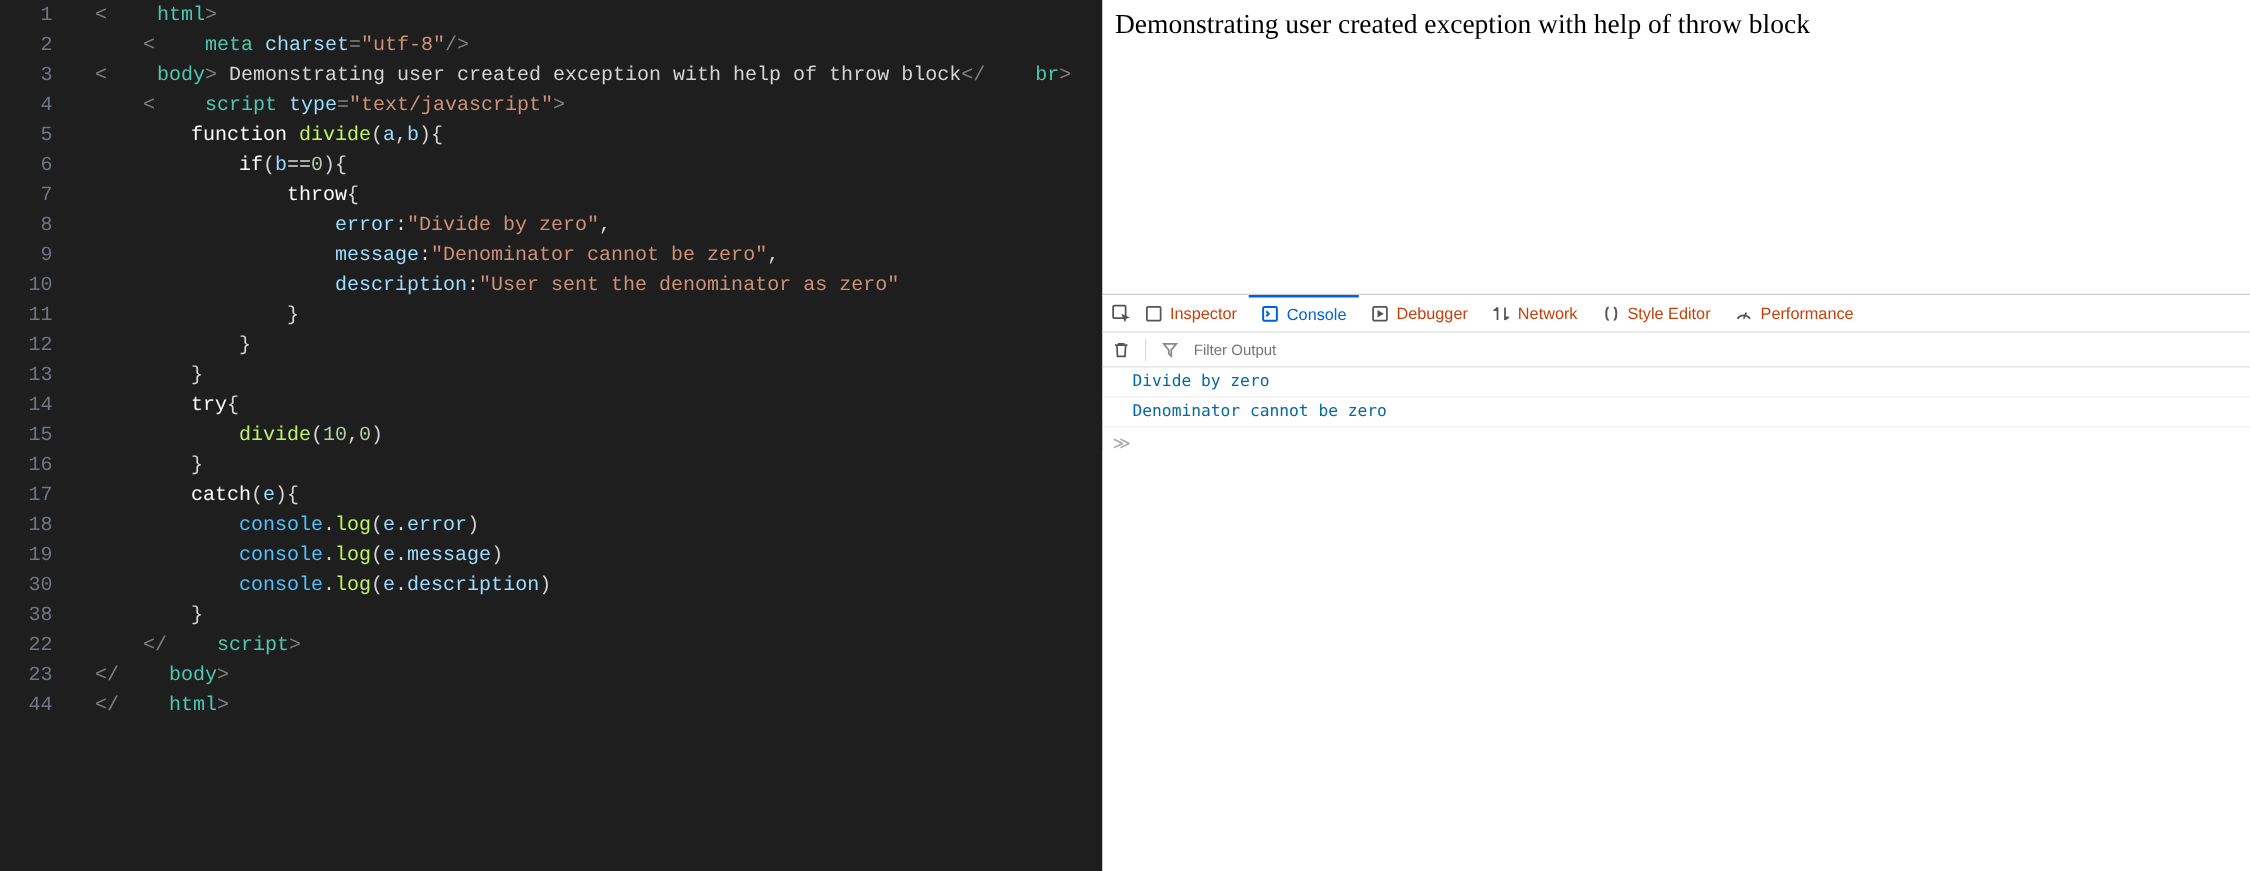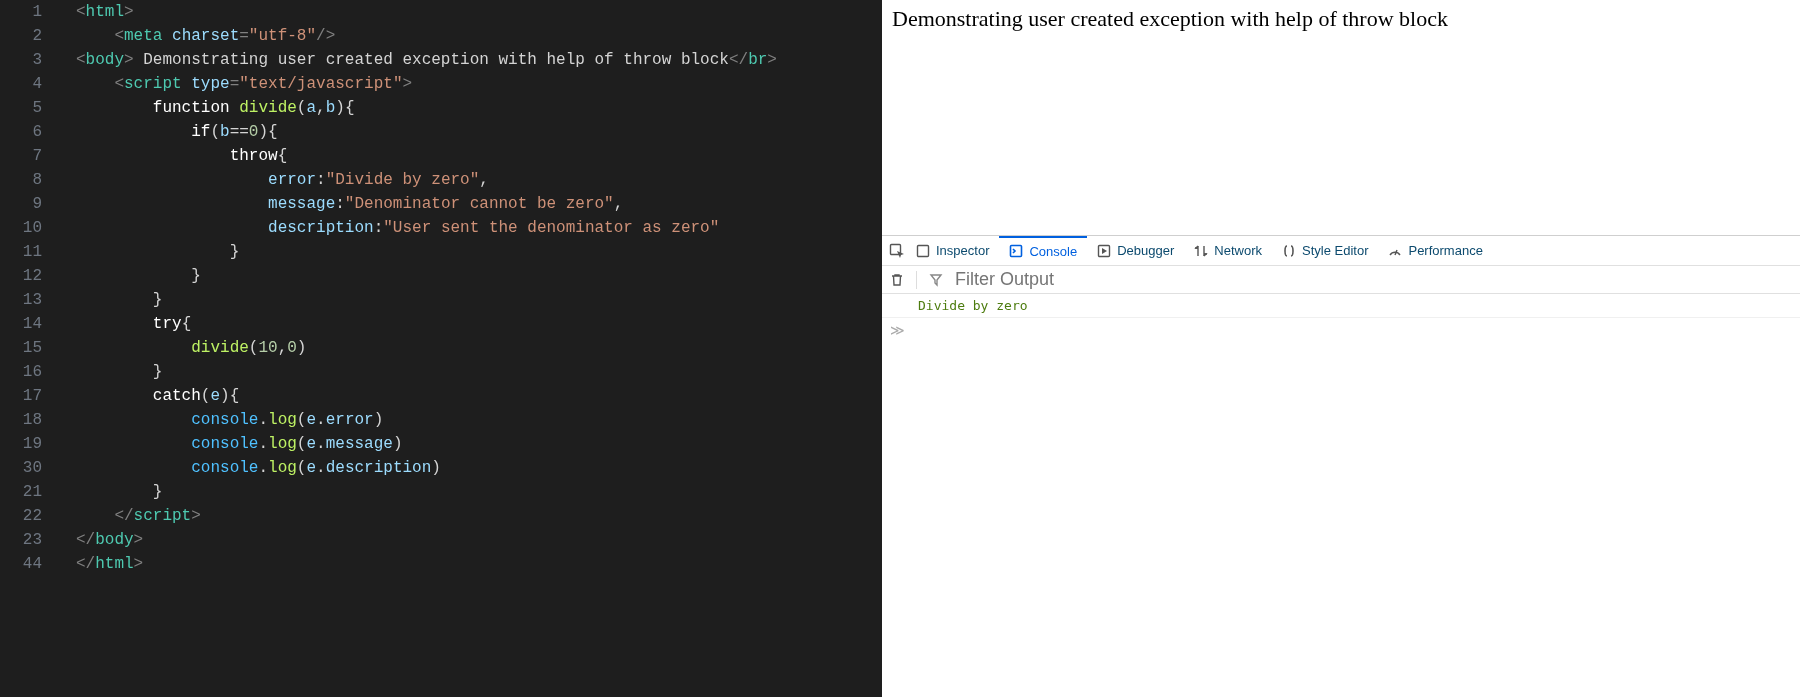--- a/index.html
+++ b/index.html
@@ -29,21 +29,21 @@
   .code {
     flex: 1;
     white-space: pre;
     position: relative;
     padding-left: 14px;
   }
   .code-line { height: 24px; position: relative; }
   .hl { background: #2a2d2e; position: absolute; left: -80px; right: 0; height: 24px; z-index: -1; }
 
   
-  .tag   { color: #4ec9b0; }     
+  .tag   { color: #4ec9b0; margin-left: 40px; }     
   .punct { color: #808080; }     
   .attr  { color: #9cdcfe; }     
   .str   { color: #ce9178; }     
   .kw    { color: #ffffff; }     
   .fn    { color: #bef264; }     
   .num   { color: #b5cea8; }     
   .var   { color: #9cdcfe; }     
   .obj   { color: #4fc1ff; }     
   .plain { color: #d4d4d4; }
   .brace { color: #d4d4d4; }
@@ -78,50 +78,50 @@
     border-bottom: 1px solid #e0e0e0;
     gap: 0;
     padding-left: 6px;
   }
   .dt-tab {
     display: flex;
     align-items: center;
     gap: 6px;
     padding: 0 10px;
     height: 100%;
-    color: #0c4a6e;
+    color: #c2410c;
     cursor: pointer;
   }
   .dt-tab.active { color: #0060df; border-top: 2px solid #0060df; margin-top:-1px; }
   .dt-tab .ico { width: 14px; height: 14px; display:inline-flex; align-items:center; justify-content:center; }
   .dt-toolbar {
     display: flex;
     align-items: center;
     height: 28px;
     border-bottom: 1px solid #e0e0e0;
     padding-left: 6px;
     gap: 10px;
   }
   .trash, .funnel, .picker { width:18px; height:18px; display:inline-flex; align-items:center; justify-content:center; color:#666; cursor:pointer;}
   .filter-input {
     border: none;
     outline: none;
-    font-size: 18px;
+    font-size: 12px;
     color: #888;
     flex:1;
     background: transparent;
   }
   .console {
     font-family: Menlo, Consolas, monospace;
     font-size: 13px;
   }
   .console .row {
-    padding: 4px 8px 4px 36px;
+    padding: 4px 8px 4px 24px;
     border-bottom: 1px solid #f0f0f0;
-    color: #4d7c0f;
+    color: #0369a1;
   }
   .console .prompt {
     padding: 4px 8px;
     color: #aaa;
     font-size: 14px;
   }
   svg { display:block; }
 </style>
 </head>
 <body>
@@ -141,21 +141,21 @@
       <div>11</div>
       <div>12</div>
       <div>13</div>
       <div>14</div>
       <div>15</div>
       <div>16</div>
       <div>17</div>
       <div>18</div>
       <div>19</div>
       <div>30</div>
-      <div>21</div>
+      <div>38</div>
       <div>22</div>
       <div>23</div>
       <div>44</div>
     </div>
   <div class="code" id="code"><div class="code-line"><span class="punct">&lt;</span><span class="tag">html</span><span class="punct">&gt;</span></div><div class="code-line"><span class="plain">    </span><span class="punct">&lt;</span><span class="tag">meta</span><span class="plain"> </span><span class="attr">charset</span><span class="punct">=</span><span class="str">"utf-8"</span><span class="punct">/&gt;</span></div><div class="code-line"><span class="punct">&lt;</span><span class="tag">body</span><span class="punct">&gt; </span><span class="plain">Demonstrating user created exception with help of throw block</span><span class="punct">&lt;/</span><span class="tag">br</span><span class="punct">&gt;</span></div><div class="code-line"><span class="plain">    </span><span class="punct">&lt;</span><span class="tag">script</span><span class="plain"> </span><span class="attr">type</span><span class="punct">=</span><span class="str">"text/javascript"</span><span class="punct">&gt;</span></div><div class="code-line"><span class="plain">        </span><span class="kw">function</span><span class="plain"> </span><span class="fn">divide</span><span class="brace">(</span><span class="var">a</span><span class="plain">,</span><span class="var">b</span><span class="brace">)</span><span class="brace">{</span></div><div class="code-line"><span class="plain">            </span><span class="kw">if</span><span class="brace">(</span><span class="var">b</span><span class="plain">==</span><span class="num">0</span><span class="brace">)</span><span class="brace">{</span></div><div class="code-line"><span class="plain">                </span><span class="kw">throw</span><span class="brace">{</span></div><div class="code-line"><span class="plain">                    </span><span class="var">error</span><span class="plain">:</span><span class="str">"Divide by zero"</span><span class="plain">,</span></div><div class="code-line"><span class="plain">                    </span><span class="var">message</span><span class="plain">:</span><span class="str">"Denominator cannot be zero"</span><span class="plain">,</span></div><div class="code-line"><span class="plain">                    </span><span class="var">description</span><span class="plain">:</span><span class="str">"User sent the denominator as zero"</span></div><div class="code-line"><span class="plain">                </span><span class="brace">}</span></div><div class="code-line"><span class="plain">            </span><span class="brace">}</span></div><div class="code-line"><span class="plain">        </span><span class="brace">}</span></div><div class="code-line"><span class="plain">        </span><span class="kw">try</span><span class="brace">{</span></div><div class="code-line"><div class="hl"></div><span class="plain">            </span><span class="fn">divide</span><span class="brace">(</span><span class="num">10</span><span class="plain">,</span><span class="num">0</span><span class="brace">)</span></div><div class="code-line"><span class="plain">        </span><span class="brace">}</span></div><div class="code-line"><span class="plain">        </span><span class="kw">catch</span><span class="brace">(</span><span class="var">e</span><span class="brace">)</span><span class="brace">{</span></div><div class="code-line"><span class="plain">            </span><span class="obj">console</span><span class="plain">.</span><span class="fn">log</span><span class="brace">(</span><span class="var">e</span><span class="plain">.</span><span class="var">error</span><span class="brace">)</span></div><div class="code-line"><span class="plain">            </span><span class="obj">console</span><span class="plain">.</span><span class="fn">log</span><span class="brace">(</span><span class="var">e</span><span class="plain">.</span><span class="var">message</span><span class="brace">)</span></div><div class="code-line"><span class="plain">            </span><span class="obj">console</span><span class="plain">.</span><span class="fn">log</span><span class="brace">(</span><span class="var">e</span><span class="plain">.</span><span class="var">description</span><span class="brace">)</span></div><div class="code-line"><span class="plain">        </span><span class="brace">}</span></div><div class="code-line"><span class="plain">    </span><span class="punct">&lt;/</span><span class="tag">script</span><span class="punct">&gt;</span></div><div class="code-line"><span class="punct">&lt;/</span><span class="tag">body</span><span class="punct">&gt;</span></div><div class="code-line"><span class="punct">&lt;/</span><span class="tag">html</span><span class="punct">&gt;</span></div></div>
 </div>
 
 <div class="right">
 
   <div class="page">
@@ -241,16 +241,17 @@
       <span class="funnel">
         <svg width="14" height="14" viewBox="0 0 14 14" fill="none" stroke="#888" stroke-width="1.4">
           <path d="M2 2 H12 L8 7 V12 L6 10 V7 Z"></path>
         </svg>
       </span>
       <input class="filter-input" placeholder="Filter Output" style="">
     </div>
 
     <div class="console" id="console-out">
         <div class="row">Divide by zero</div>
+        <div class="row">Denominator cannot be zero</div>
         <div class="prompt">≫</div>
       </div>
   </div>
 </div>
 
 </body></html>

